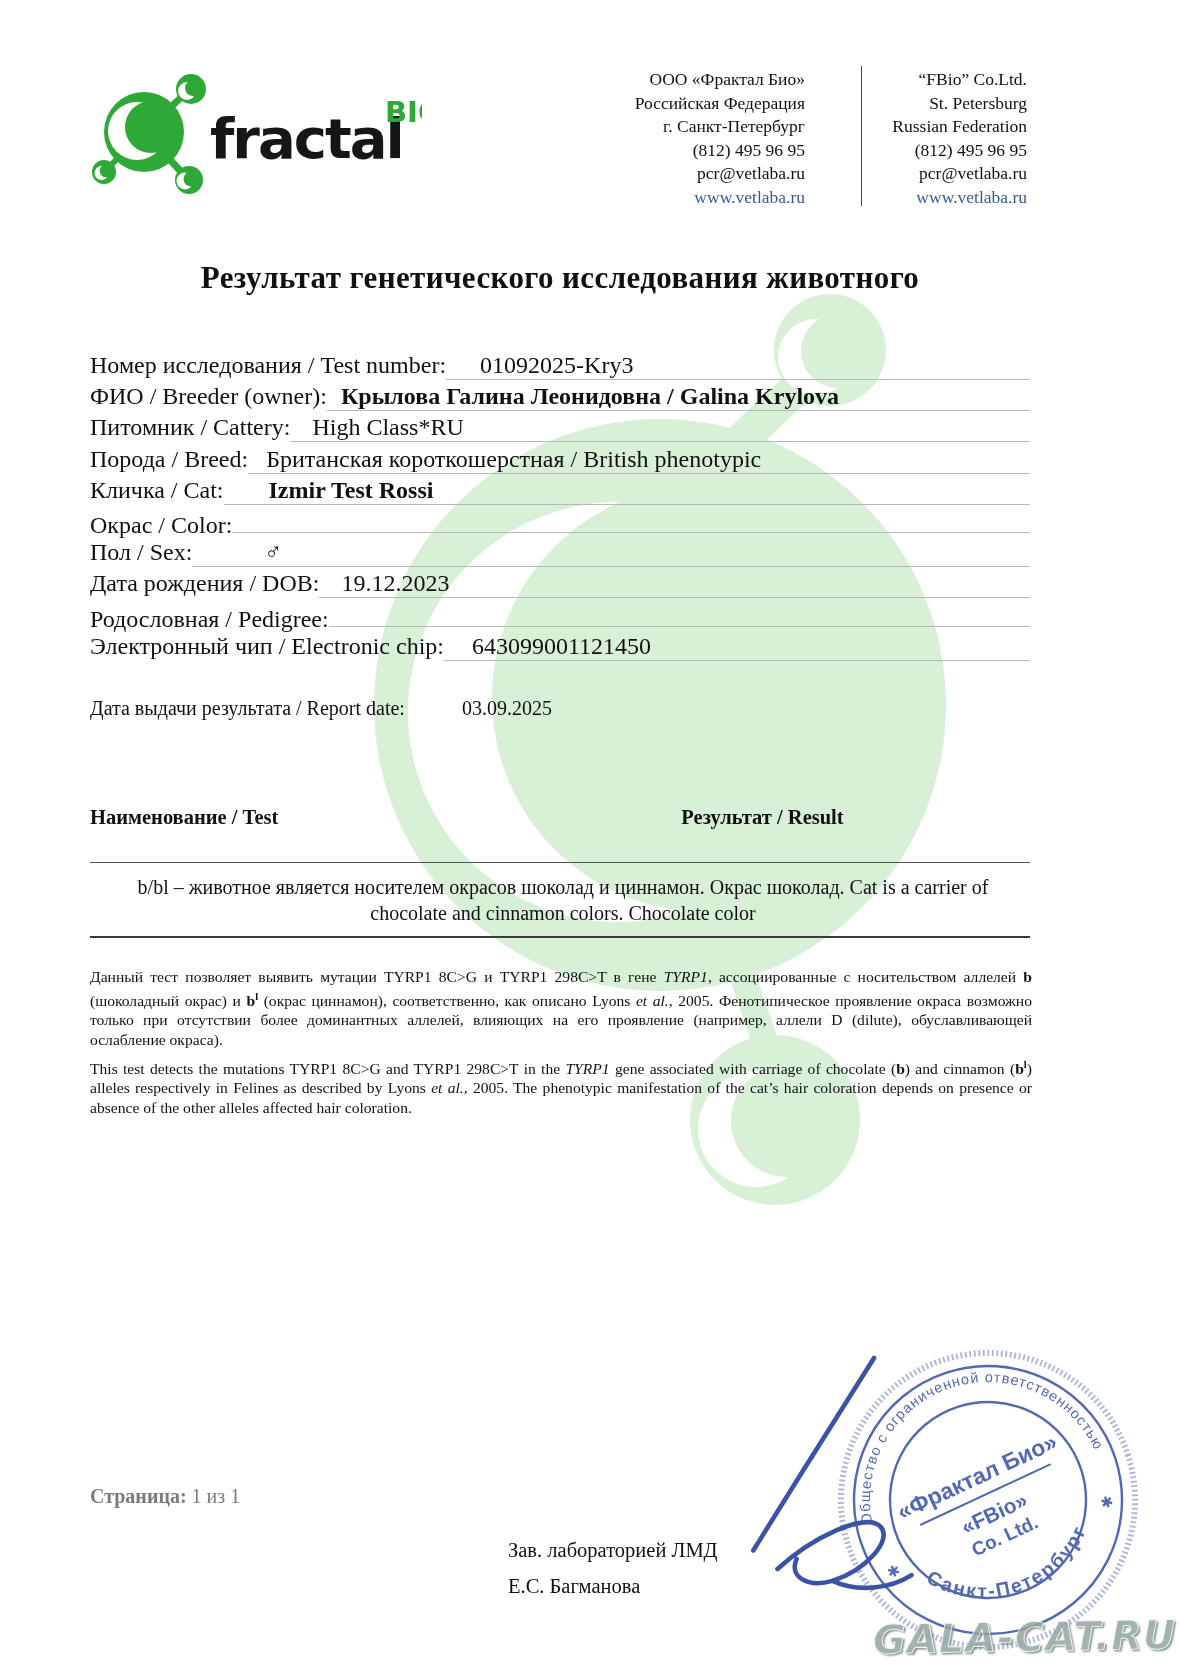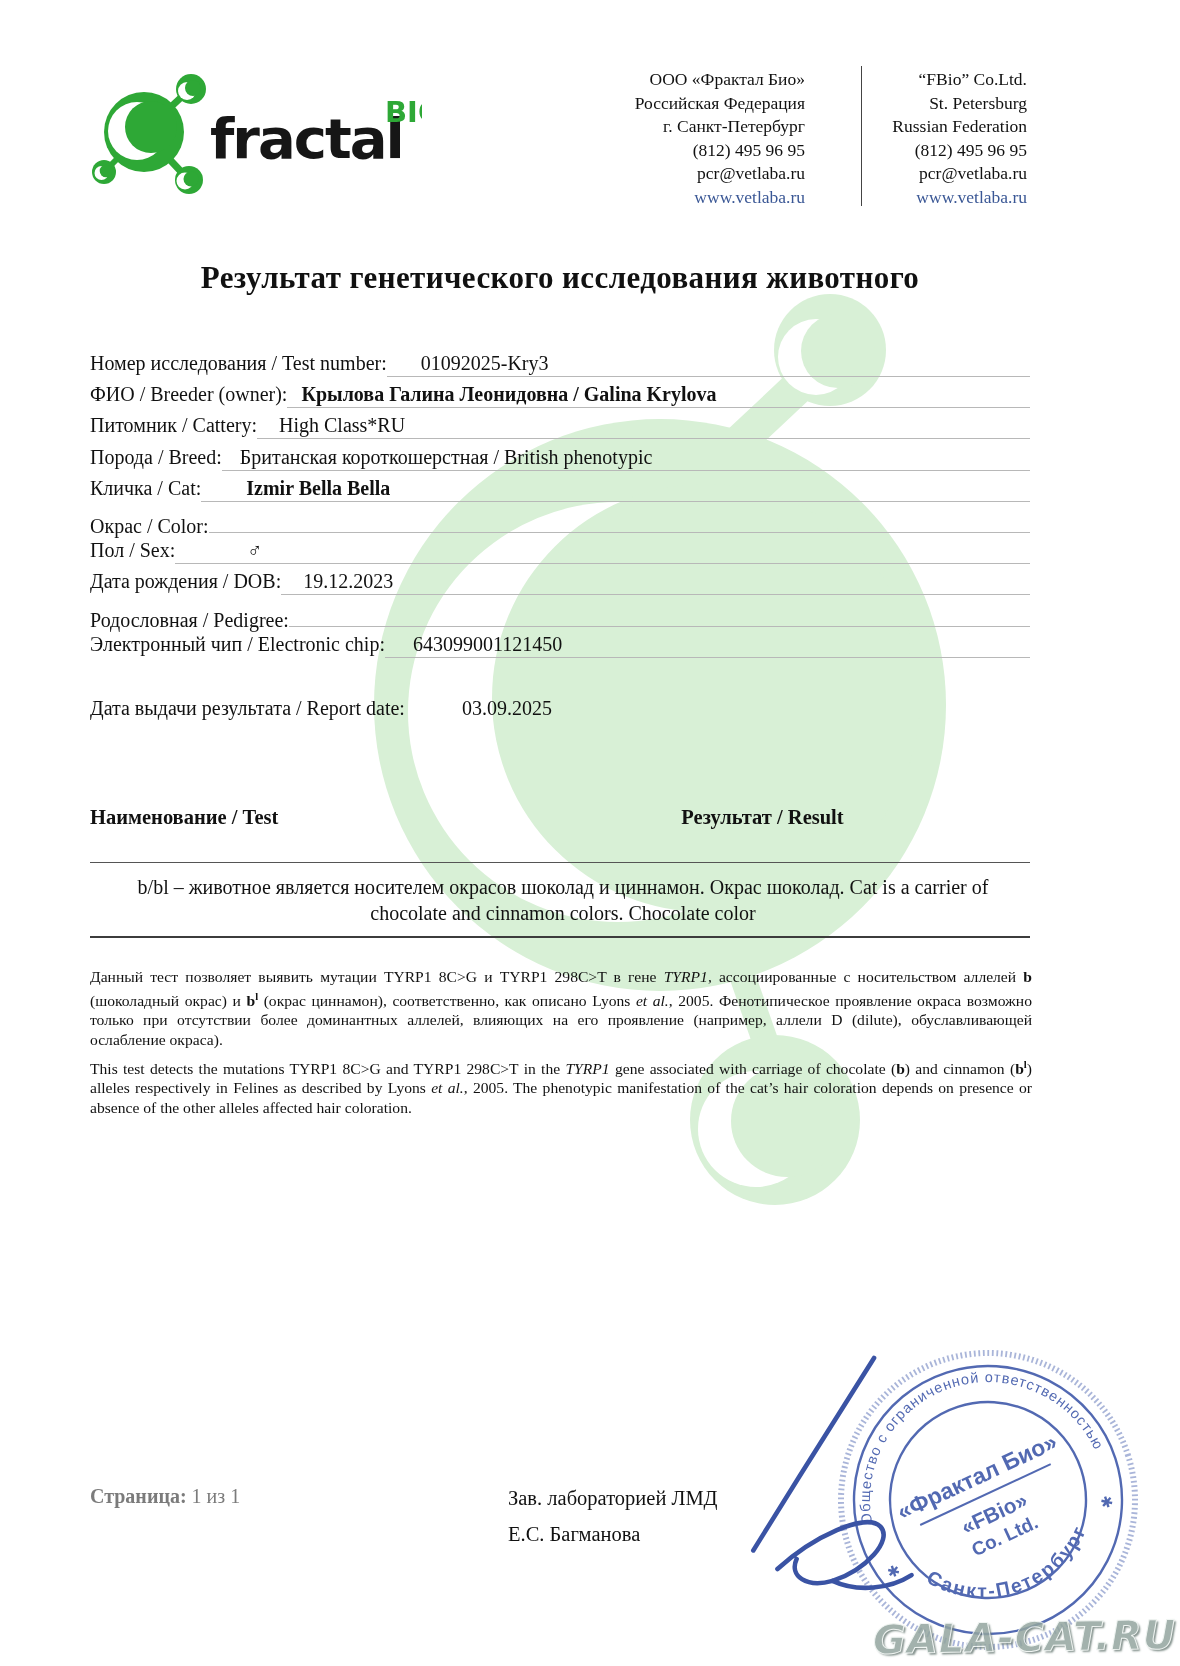--- a/index.html
+++ b/index.html
@@ -27,21 +27,21 @@
   .org-col .line{white-space:nowrap;}
   .org-col .line.link{color:var(--link-blue);}
   #org-divider{left:861px;top:66px;width:1px;height:140px;background:#444;z-index:1;}
   
   #doc-title{
     left:90px;top:260px;width:940px;text-align:center;
     font-size:31px;font-weight:bold;letter-spacing:.4px;z-index:1;
   }
   
   #fields{left:90px;top:352px;width:940px;z-index:1;}
-  .field-row{display:flex;align-items:baseline;height:31.2px;font-size:20px;}
+  .field-row{display:flex;align-items:baseline;height:31.2px;font-size:24px;}
   .field-row .flabel{white-space:nowrap;}
   .field-row .fvalue{
     flex:1;border-bottom:1px solid var(--line-gray);
     white-space:nowrap;min-height:25px;
   }
   .field-row .fvalue.bold{font-weight:bold;}
   #report-date-row{left:90px;top:697px;width:940px;display:flex;font-size:20px;z-index:1;gap:31px;}
   #report-date-row .fvalue{padding-left:26px;}
   
   #table-head{left:90px;top:806px;width:940px;display:flex;font-size:20.5px;font-weight:bold;z-index:1;}
@@ -54,21 +54,21 @@
   .result-row .c2{flex:1;text-align:center;padding-left:8px;padding-right:2px;}
   
   #notes{left:90px;top:967px;width:942px;z-index:1;font-size:15.6px;line-height:19.6px;text-align:justify;}
   #notes p{margin-bottom:5px;}
   #notes .i{font-style:italic;}
   #notes .b{font-weight:bold;}
   #notes .sup{vertical-align:super;font-size:68%;}
   
   #page-info{left:90px;top:1485px;font-size:20px;color:#7b7b7b;z-index:1;}
   #page-info .plabel{font-weight:bold;}
-  #sign-block{left:508px;top:1480px;font-size:20.5px;line-height:36px;z-index:1;}
+  #sign-block{left:508px;top:1532px;font-size:20.5px;line-height:36px;z-index:1;}
   
   #signature{left:742px;top:1342px;width:215px;height:260px;z-index:2;}
   #stamp{left:818px;top:1330px;width:340px;height:340px;z-index:2;opacity:.88;}
   #stamp text{fill:var(--stamp-blue);font-family:"Liberation Sans",sans-serif;}
   #stamp .ring{fill:none;stroke:var(--stamp-blue);}
   #site-watermark{
     right:4px;bottom:6px;z-index:3;
     font-family:"DejaVu Sans",sans-serif;font-weight:800;font-style:italic;
     font-size:40px;letter-spacing:1px;color:#93a59f;opacity:.85;
     -webkit-text-stroke:1px #eef3f0;text-shadow:2px 2px 2px #70807b;
@@ -148,21 +148,21 @@
     <div class="field-row">
     <span class="flabel">Питомник / Cattery:</span>
     <span class="fvalue" style="padding-left: 22px;">High Class*RU</span>
   </div>
     <div class="field-row">
     <span class="flabel">Порода / Breed:</span>
     <span class="fvalue" style="padding-left: 18px;">Британская короткошерстная / British phenotypic</span>
   </div>
     <div class="field-row">
     <span class="flabel">Кличка / Cat:</span>
-    <span class="fvalue bold" style="padding-left: 45px;">Izmir Bella Bella</span>
+    <span class="fvalue bold" style="padding-left: 45px;">Izmir Test Rossi</span>
   </div>
     <div class="field-row">
     <span class="flabel">Окрас / Color:</span>
     <span class="fvalue" style="padding-left: 20px;"></span>
   </div>
     <div class="field-row">
     <span class="flabel">Пол / Sex:</span>
     <span class="fvalue" style="padding-left: 72px;">♂</span>
   </div>
     <div class="field-row">

